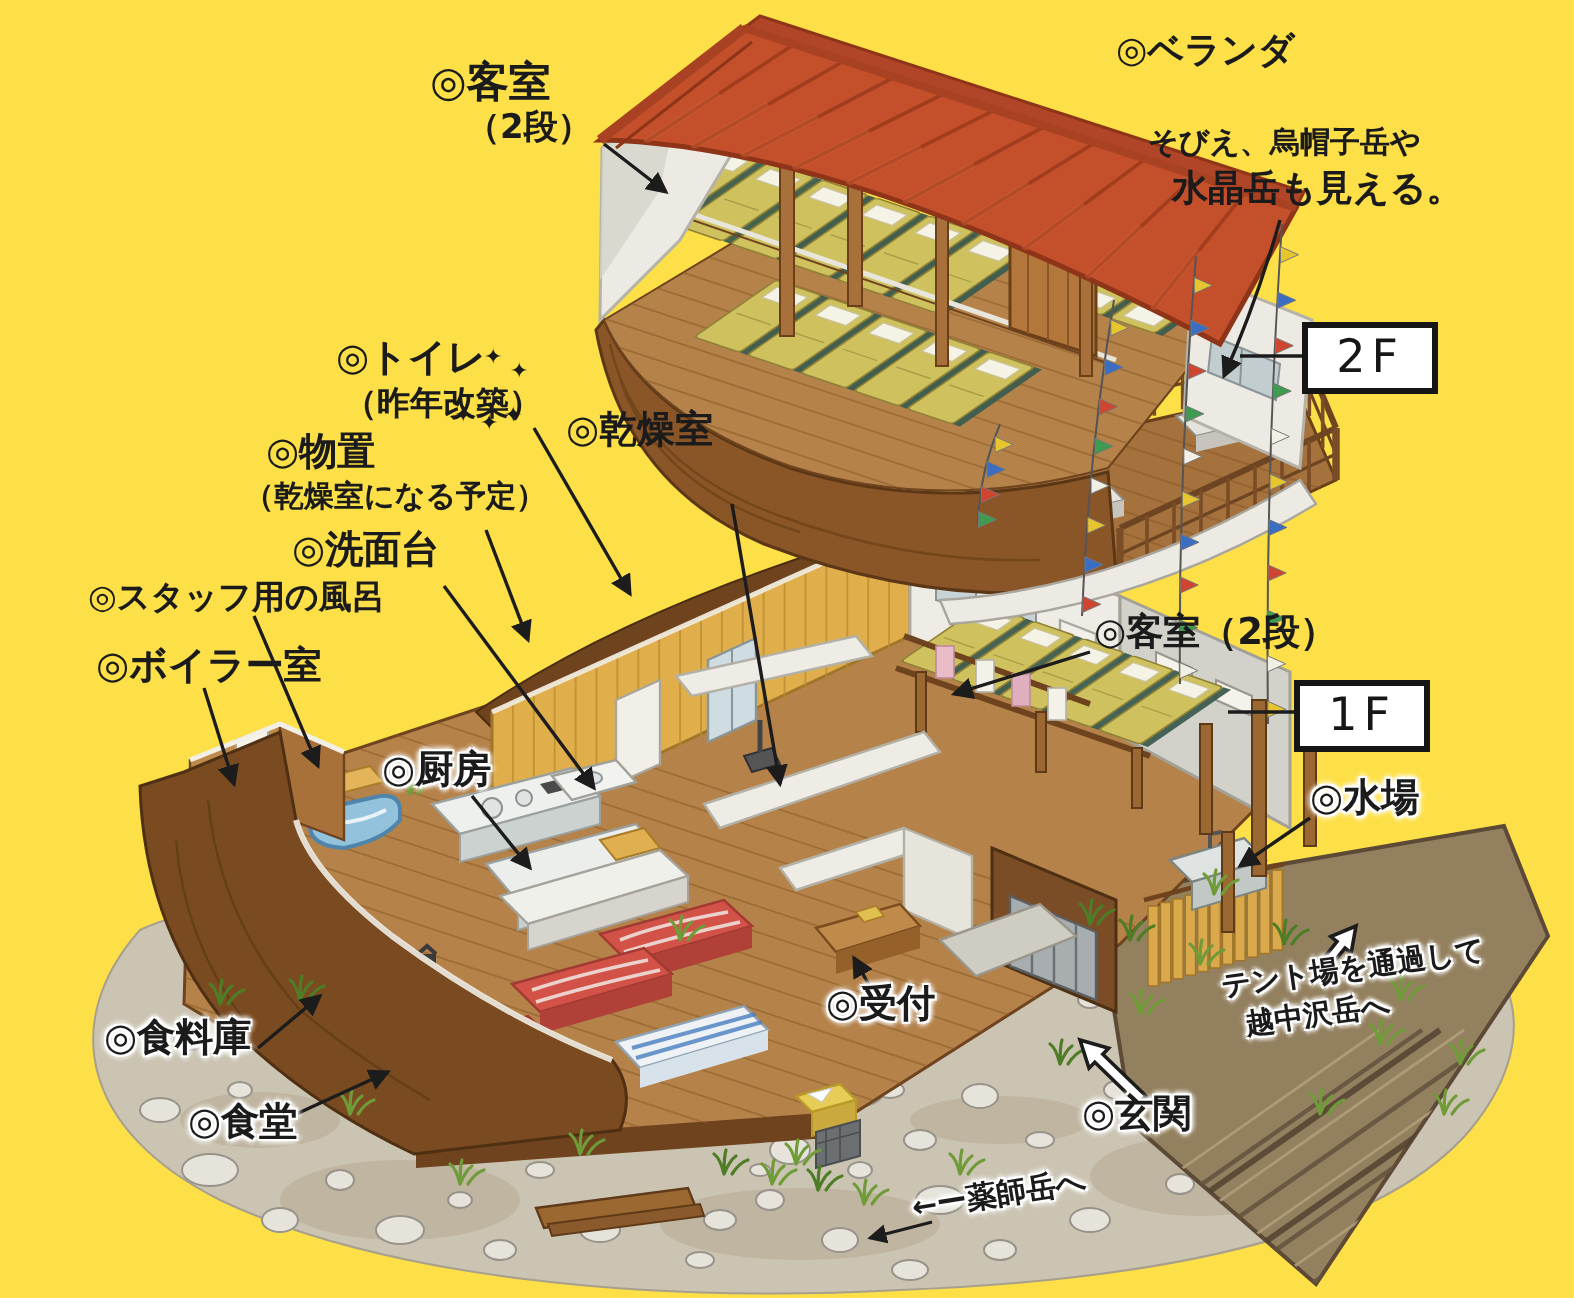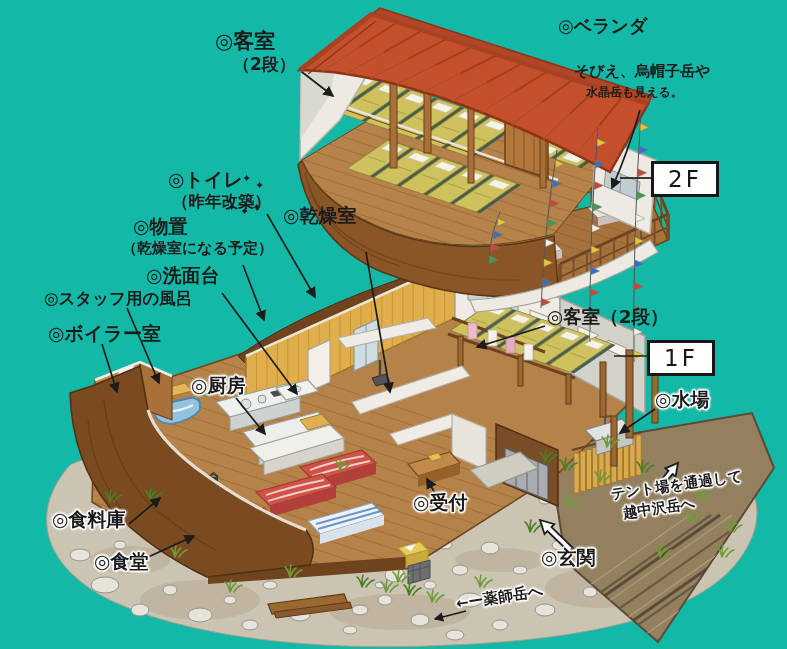--- a/index.html
+++ b/index.html
@@ -1,17 +1,17 @@
 <!DOCTYPE html>
 <html><head>
 <meta charset="utf-8">
 <style>
   html,body{margin:0;padding:0;}
   body{width:787px;height:649px;font-family:"DejaVu Sans","Liberation Sans",sans-serif;}
-  .stage{position:relative;width:787px;height:649px;background:#14b8a6;overflow:hidden;}
+  .stage{position:relative;width:787px;height:649px;background:#fde047;overflow:hidden;}
   .stage svg{position:absolute;left:0;top:0;}
   .lbl{position:absolute;color:#1b1b1b;font-weight:bold;white-space:nowrap;line-height:1.05;letter-spacing:0px;}
   .halo{text-shadow:-2px 0 2px #fff,2px 0 2px #fff,0 -2px 2px #fff,0 2px 2px #fff,
         -1px -1px 0 #fff,1px 1px 0 #fff,-1px 1px 0 #fff,1px -1px 0 #fff;}
   .floor-tag{position:absolute;width:62px;height:30px;border:3px solid #161616;background:#fff;
         display:flex;align-items:center;justify-content:center;font-size:23px;font-weight:normal;
         letter-spacing:3px;color:#161616;}
   .spark{position:absolute;color:#1b1b1b;font-size:11px;font-weight:bold;}
   .rot{transform-origin:left top;}
 </style>
@@ -662,21 +662,21 @@
   </g>
   <path d="M540,520 L554.3,524.1 L551.4,527.1 L573,548 L569,552 L547.4,531.1 L544.5,534.1 Z" fill="#ffffff" stroke="#1c1c1c" stroke-width="1.8"></path>
   <path d="M678,463 L675.6,476.5 L672.5,474 L660,489.6 L656,486.4 L668.5,470.8 L665.4,468.3 Z" fill="#ffffff" stroke="#1c1c1c" stroke-width="1.8"></path>
 </svg>
 
 <div class="lbl" style="left:215px;top:30px;font-size:21px">◎客室</div>
 <div class="lbl" style="left:233px;top:56px;font-size:17px">（2段）</div>
 
 <div class="lbl" style="left:558px;top:17px;font-size:18px">◎ベランダ</div>
 <div class="lbl" style="left:574px;top:64px;font-size:15px">そびえ、烏帽子岳や</div>
-<div class="lbl" style="left:586px;top:86px;font-size:12px">水晶岳も見える。</div>
+<div class="lbl" style="left:586px;top:86px;font-size:18px">水晶岳も見える。</div>
 
 <div class="floor-tag" style="left:651px;top:161px">2F</div>
 <div class="floor-tag" style="left:647px;top:340px">1F</div>
 
 <div class="lbl" style="left:168px;top:170px;font-size:19px">◎トイレ</div>
 <div class="lbl" style="left:172px;top:193px;font-size:16.5px">（昨年改築）</div>
 <span class="spark" style="left:242px;top:172px">✦</span>
 <span class="spark" style="left:255px;top:179px">✦</span>
 <span class="spark" style="left:227px;top:201px">✦</span>
 <span class="spark" style="left:240px;top:205px">✦</span>

